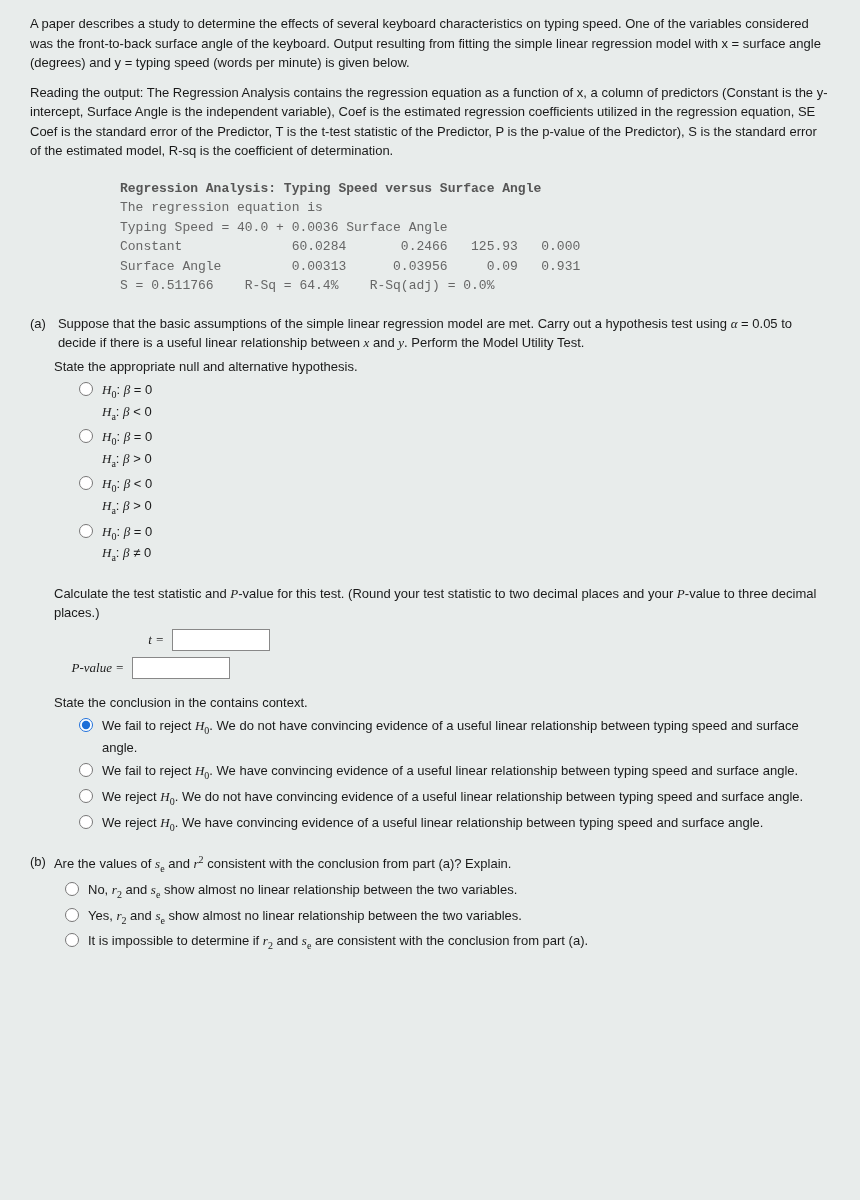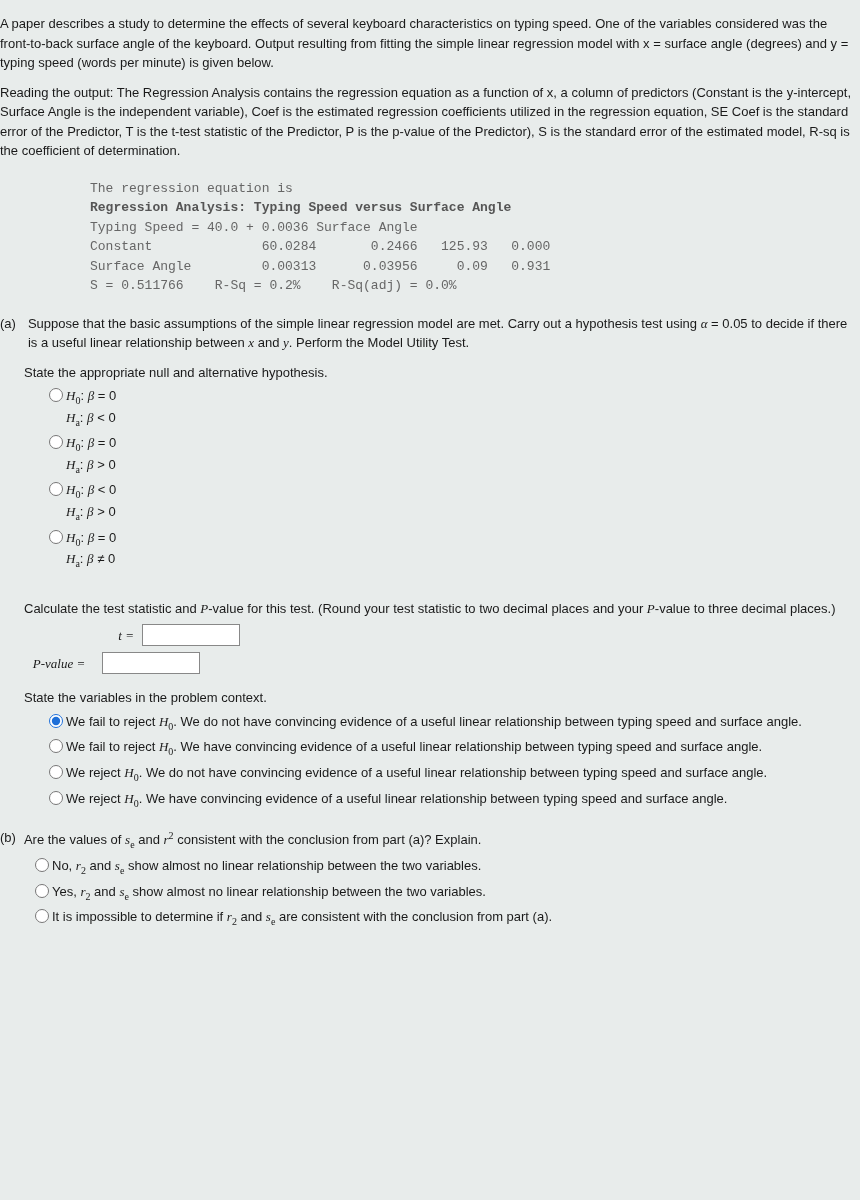--- a/index.html
+++ b/index.html
@@ -1,57 +1,57 @@
 <!DOCTYPE html>
 <html><head>
 <meta charset="utf-8">
 <style>
 body{margin:0;background:#e8eceb;font-family:Verdana,Geneva,sans-serif;font-size:13px;color:#1a1a1a;line-height:1.5}
-.page{width:860px;min-height:1200px;padding:14px 0;box-sizing:border-box}
+.page{width:860px;min-height:1200px;padding:14px 30px;box-sizing:border-box}
 .part{margin-bottom:18px}
 .indent1{margin-left:24px}
 .mono{font-family:"Courier New",monospace;font-size:13px;color:#666;white-space:pre}
 .math{font-family:Georgia,serif;font-style:italic}
 .sub{vertical-align:sub;font-size:10px;font-style:normal}
 .sup{vertical-align:super;font-size:10px;font-style:normal}
-.radio{display:flex;align-items:flex-start;margin:4px 0}
+.radio{display:flex;align-items:flex-start;gap:6px;margin:4px 0}
 .radio input[type=radio]{margin-top:2px;width:14px;height:14px}
 .radio label{flex:1}
 .opt-block{margin-left:44px;margin-top:4px}
 .input-line{margin-left:64px;margin-top:6px;display:flex;align-items:center;gap:8px}
 .input-line input{width:90px;height:18px;border:1px solid #888;background:#fff;font-size:12px;padding:1px 3px}
 .label-prefix{font-weight:bold;margin-right:4px}
 </style>
 </head>
 <body>
 
 <div class="page">
 
   <div class="part">
     <div>A paper describes a study to determine the effects of several keyboard characteristics on typing speed. One of the variables considered was the front-to-back surface angle of the keyboard. Output resulting from fitting the simple linear regression model with x = surface angle (degrees) and y = typing speed (words per minute) is given below.</div>
     <div style="height:10px"></div>
     <div>Reading the output: The Regression Analysis contains the regression equation as a function of x, a column of predictors (Constant is the y-intercept, Surface Angle is the independent variable), Coef is the estimated regression coefficients utilized in the regression equation, SE Coef is the standard error of the Predictor, T is the t-test statistic of the Predictor, P is the p-value of the Predictor), S is the standard error of the estimated model, R-sq is the coefficient of determination.</div>
   </div>
 
   <div class="part" style="margin-left:90px">
+    <div class="mono" style="font-weight:bold;color:#555">Regression Analysis: Typing Speed versus Surface Angle</div>
     <div class="mono">The regression equation is</div>
-    <div class="mono" style="font-weight:bold;color:#555">Regression Analysis: Typing Speed versus Surface Angle</div>
     <div class="mono">Typing Speed = 40.0 + 0.0036 Surface Angle</div>
     <div class="mono">Constant              60.0284       0.2466   125.93   0.000</div>
     <div class="mono">Surface Angle         0.00313      0.03956     0.09   0.931</div>
-    <div class="mono">S = 0.511766    R-Sq = 0.2%    R-Sq(adj) = 0.0%</div>
+    <div class="mono">S = 0.511766    R-Sq = 64.4%    R-Sq(adj) = 0.0%</div>
   </div>
 
   <div class="part">
     <div style="display:flex;gap:8px">
       <span class="label-prefix" style="font-weight:normal">(a)</span>
       <span>Suppose that the basic assumptions of the simple linear regression model are met. Carry out a hypothesis test using <span class="math">α</span> = 0.05 to decide if there is a useful linear relationship between <span class="math">x</span> and <span class="math">y</span>. Perform the Model Utility Test.</span>
     </div>
 
-    <div class="indent1" style="margin-top:10px">State the appropriate null and alternative hypothesis.</div>
+    <div class="indent1" style="margin-top:4px">State the appropriate null and alternative hypothesis.</div>
 
     <div class="opt-block">
       <div class="radio">
         <input type="radio" name="hypo" style="">
         <label>
           <span class="math">H<span class="sub">0</span></span>: <span class="math">β</span> = 0<br>
           <span class="math">H<span class="sub">a</span></span>: <span class="math">β</span> &lt; 0
         </label>
       </div>
       <div class="radio">
@@ -70,32 +70,32 @@
       </div>
       <div class="radio">
         <input type="radio" name="hypo" style="">
         <label>
           <span class="math">H<span class="sub">0</span></span>: <span class="math">β</span> = 0<br>
           <span class="math">H<span class="sub">a</span></span>: <span class="math">β</span> ≠ 0
         </label>
       </div>
     </div>
 
-    <div class="indent1" style="margin-top:28px">Calculate the test statistic and <span class="math">P</span>-value for this test. (Round your test statistic to two decimal places and your <span class="math">P</span>-value to three decimal places.)</div>
+    <div class="indent1" style="margin-top:19px">Calculate the test statistic and <span class="math">P</span>-value for this test. (Round your test statistic to two decimal places and your <span class="math">P</span>-value to three decimal places.)</div>
 
     <div class="input-line">
       <span class="math" style="width:70px;text-align:right">t =</span>
       <input type="text" style="">
     </div>
     <div class="input-line" style="margin-left:24px">
-      <span class="math" style="width:70px;text-align:center"><span style="font-style:italic">P</span>-value =</span>
+      <span class="math" style="width:70px;text-align:right"><span style="font-style:italic">P</span>-value =</span>
       <input type="text" style="">
     </div>
 
-    <div class="indent1" style="margin-top:14px">State the variables in the problem context.</div>
+    <div class="indent1" style="margin-top:14px">State the conclusion in the contains context.</div>
 
     <div class="opt-block">
       <div class="radio">
         <input type="radio" name="concl" checked="" style="accent-color: rgb(30, 111, 216);">
         <label>We fail to reject <span class="math">H<span class="sub">0</span></span>. We do not have convincing evidence of a useful linear relationship between typing speed and surface angle.</label>
       </div>
       <div class="radio">
         <input type="radio" name="concl" style="">
         <label>We fail to reject <span class="math">H<span class="sub">0</span></span>. We have convincing evidence of a useful linear relationship between typing speed and surface angle.</label>
       </div>

